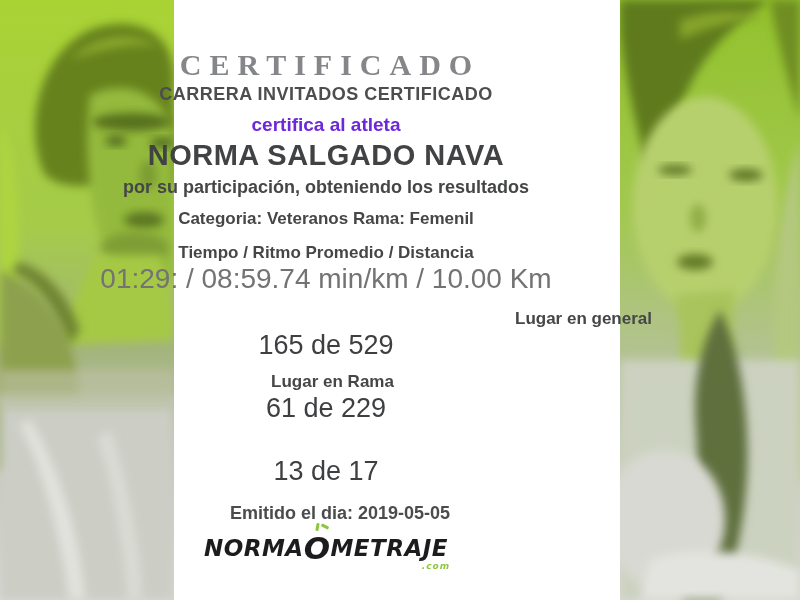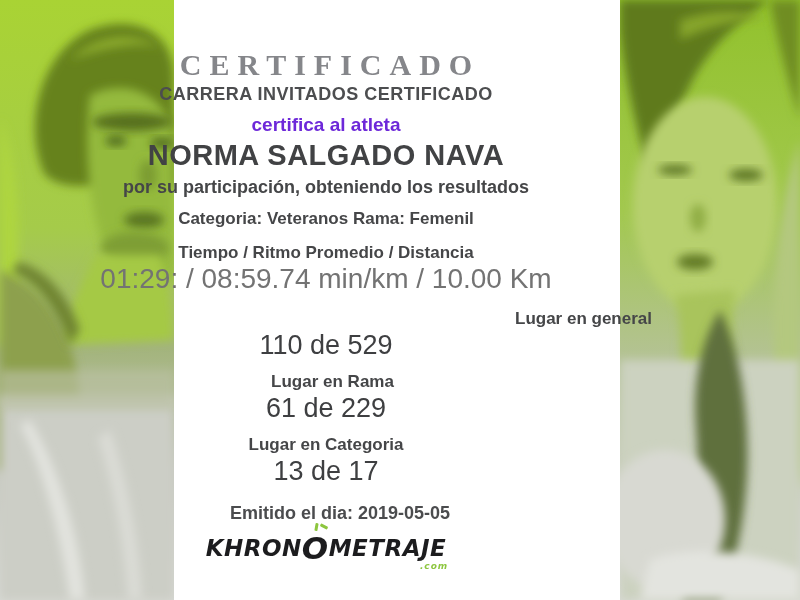--- a/index.html
+++ b/index.html
@@ -129,29 +129,28 @@
     <div class="line cert-title">CERTIFICADO</div>
     <div class="line event-name">CARRERA INVITADOS CERTIFICADO</div>
     <div class="line certifies">certifica al atleta</div>
     <div class="line athlete">NORMA SALGADO NAVA</div>
     <div class="line particip">por su participación, obteniendo los resultados</div>
     <div class="line category">Categoria: Veteranos Rama: Femenil</div>
     <div class="line metrics-label">Tiempo / Ritmo Promedio / Distancia</div>
     <div class="line metrics-value">01:29: / 08:59.74 min/km / 10.00 Km</div>
 
     <div class="line place-label pl-0">Lugar en general</div>
-    <div class="line place-value pv-0">110 de 529</div>
+    <div class="line place-value pv-0">165 de 529</div>
     <div class="line place-label pl-1">Lugar en Rama</div>
     <div class="line place-value pv-1">61 de 229</div>
-    <div class="line place-label pl-2">Lugar en Categoria</div>
     <div class="line place-value pv-2">13 de 17</div>
 
     <div class="line issued">Emitido el dia: 2019-05-05</div>
 
     <div class="line logo-line">
       <span class="logo-wrap">
-        <span>KHRON</span><span class="logo-o"><span class="crown"></span><span>O</span></span><span>METRAJE</span>
+        <span>NORMA</span><span class="logo-o"><span class="crown"></span><span>O</span></span><span>METRAJE</span>
         <span class="logo-tld">.com</span>
       </span>
     </div>
   </div>
 
 </div>
 
 </body></html>

